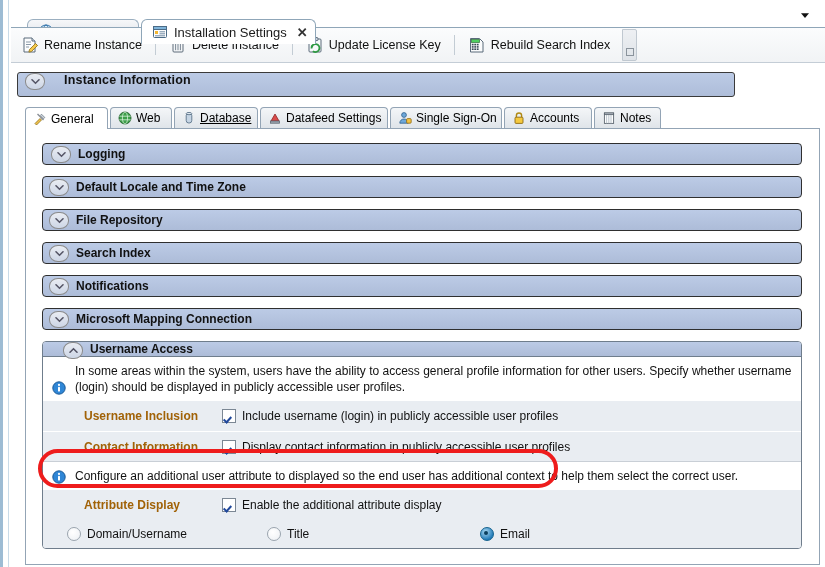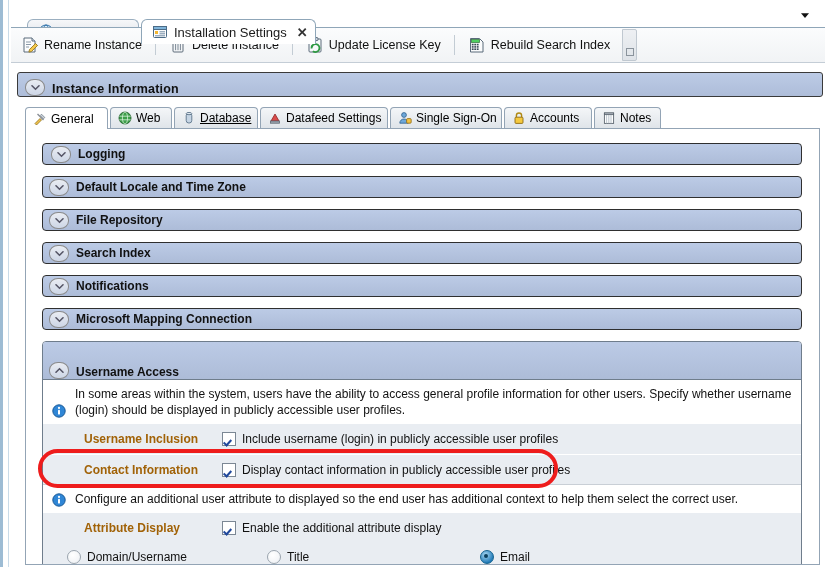--- a/index.html
+++ b/index.html
@@ -93,25 +93,26 @@
   }
 
   
   .content{
     position:absolute;left:8px;top:63px;right:0px;bottom:0;
     background:#ffffff;overflow:hidden;
   }
 
   
   .banner{
-    position:absolute;left:6px;top:9px;width:806px;height:25px;
+    position:absolute;left:6px;top:9px;width:718px;height:25px;
     background:linear-gradient(to bottom,#bccbe6 0%,#aebdd9 100%);
     border:1px solid #3a3a3a;border-radius:3px;
-    display:flex;align-items:flex-end;padding-left:7px;box-sizing:border-box;
+    display:flex;align-items:flex-start;padding-left:7px;box-sizing:border-box;
     cursor:default;
+    gap:12px;
   }
   .banner .bn-title{
     font-size:12.5px;font-weight:bold;color:#111;margin-left:7px;letter-spacing:.2px;
   }
 
   
   .chev{
     width:18px;height:15px;border-radius:9px/8px;
     border:1px solid #8b8b8b;
     background:linear-gradient(to bottom,#e9ecf2,#cdd6e6);
@@ -154,24 +155,24 @@
   }
   .sect .sc-title{font-size:12px;font-weight:bold;color:#111;margin-left:7px;}
 
   
   .group{
     position:absolute;left:16px;width:760px;
     border:1px solid #6f7d8c;border-radius:4px;
     background:#ffffff;box-sizing:border-box;overflow:hidden;
   }
   .grp-head{
-    height:38px;
+    height:15px;
     background:linear-gradient(to bottom,#bccbe6 0%,#adbcd8 100%);
     border-bottom:1px solid #6f7d8c;
-    display:flex;align-items:flex-end;padding-left:6px;box-sizing:border-box;
+    display:flex;align-items:flex-start;padding-left:20px;box-sizing:border-box;
     cursor:default;
   }
   .grp-head .sc-title{font-size:12px;font-weight:bold;color:#111;margin-left:7px;}
 
   .info-row{
     display:flex;align-items:flex-end;
     background:#ffffff;padding:6px 8px 6px 9px;box-sizing:border-box;
   }
   .info-row .info-ico{width:14px;height:14px;margin-top:1px;margin-right:9px;flex:0 0 auto;}
   .info-row .info-text{font-size:12px;color:#111;line-height:16px;}

